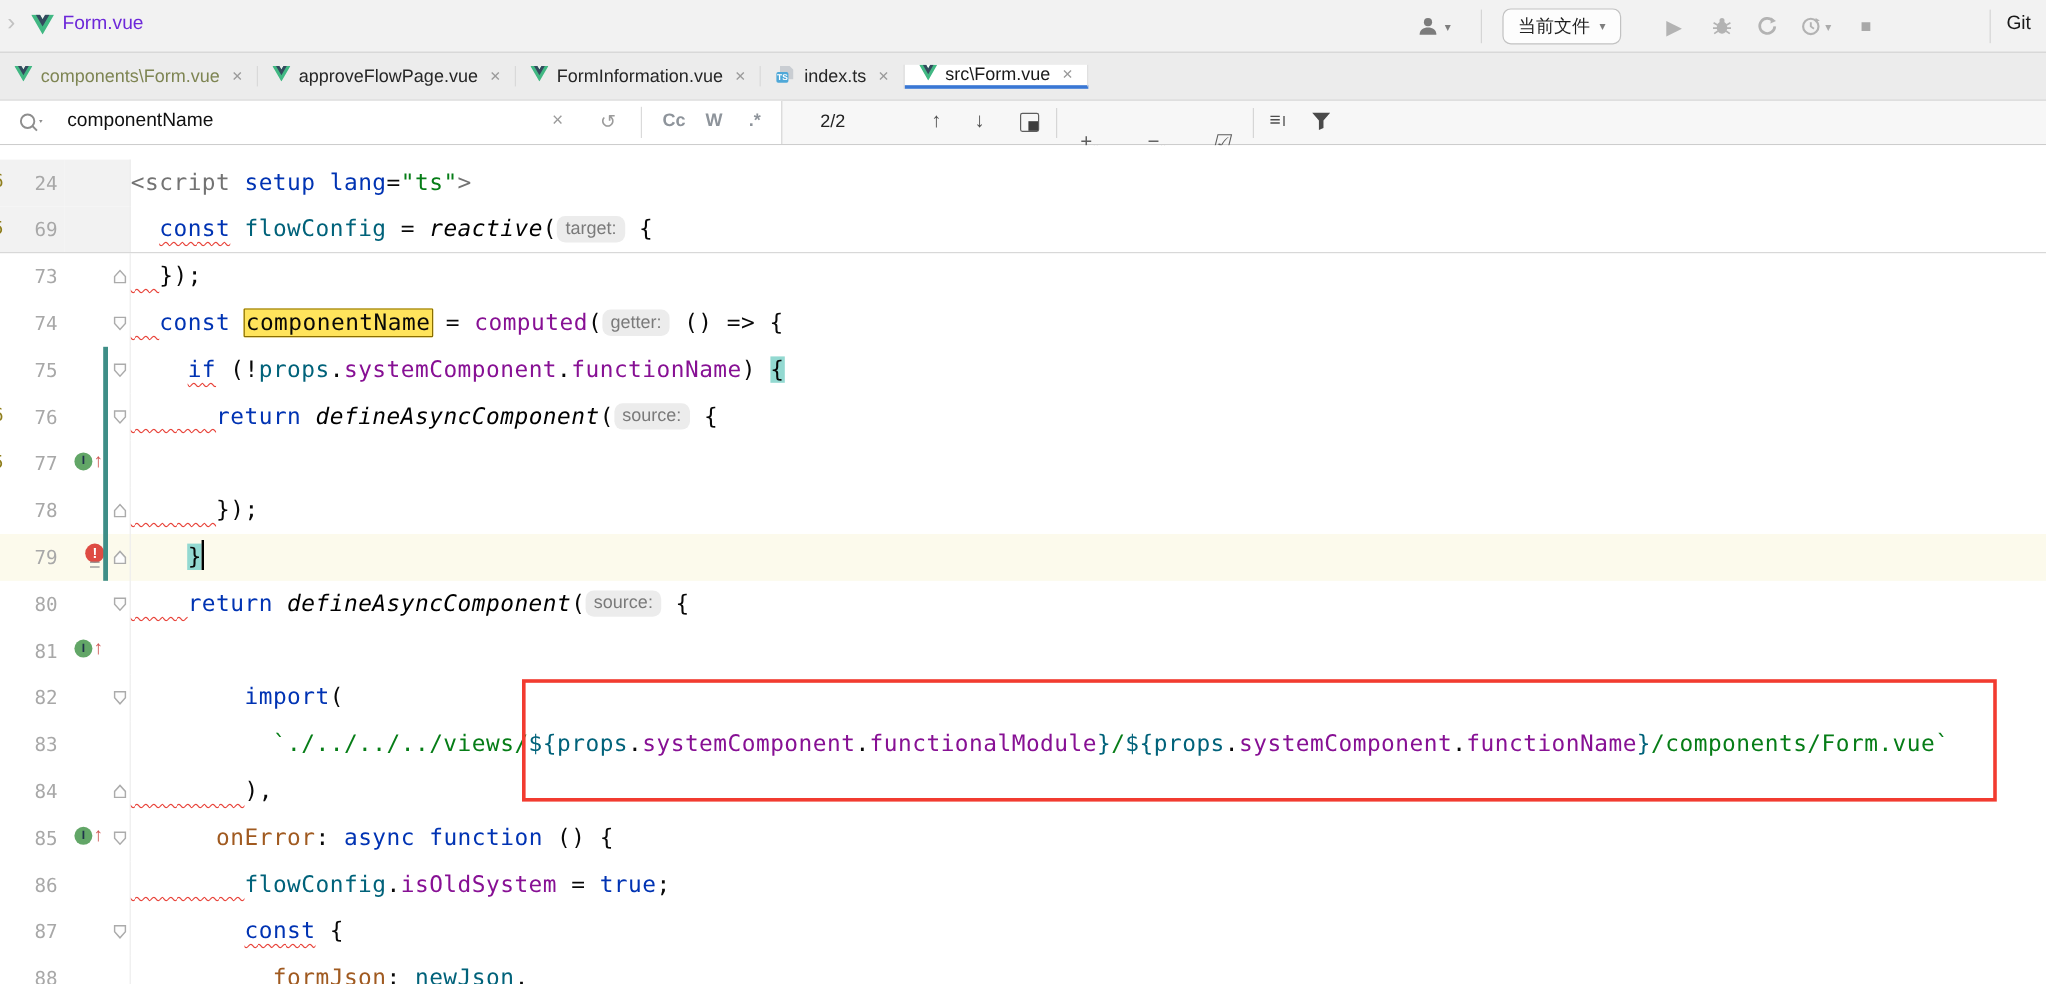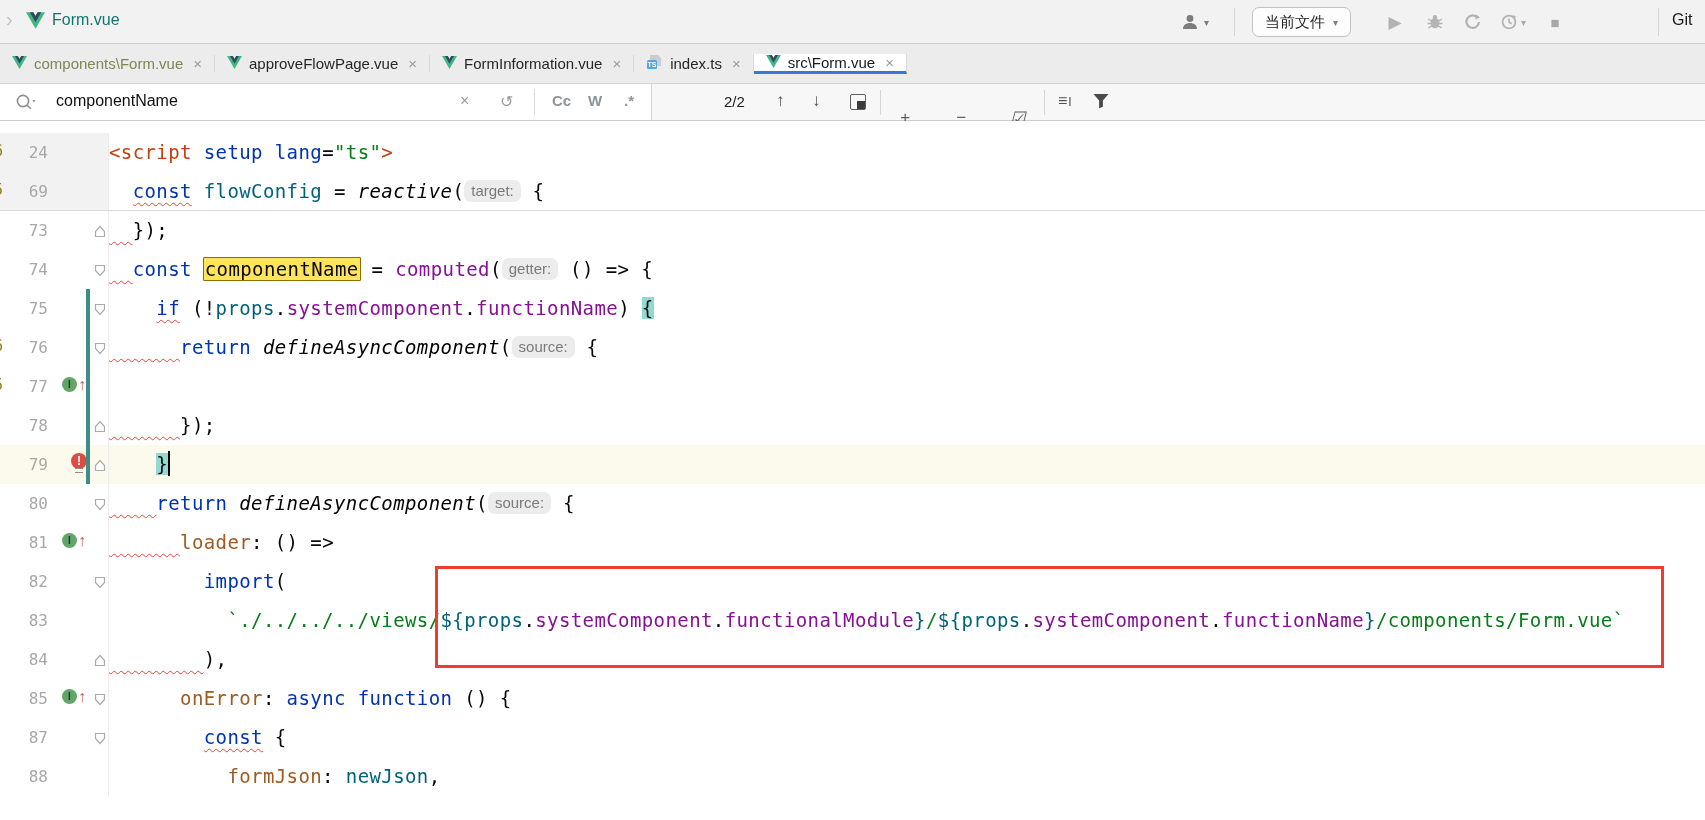--- a/index.html
+++ b/index.html
@@ -3,21 +3,21 @@
 <meta charset="utf-8">
 <style>
   * { margin:0; padding:0; box-sizing:border-box; }
   html,body { width:1705px; height:820px; overflow:hidden; background:#fff;
     font-family:"Liberation Sans", sans-serif; }
 
   
   .titlebar { position:relative; height:44px; background:#F2F2F2; border-bottom:1px solid #D1D1D1; }
   .crumb-chev { position:absolute; left:6px; top:8px; color:#C2C2C2; font-size:20px; }
   .vue-logo-main { position:absolute; left:26px; top:12px; }
-  .win-title { position:absolute; left:52px; top:11px; font-size:16px; color:#0f766e; }
+  .win-title { position:absolute; left:52px; top:11px; font-size:16px; color:#6d28d9; }
   .people { position:absolute; left:1180px; top:12px; }
   .caret { color:#7E7E7E; font-size:10px; }
   .tb-caret1 { position:absolute; left:1204px; top:17px; }
   .tb-sep { position:absolute; top:8px; width:1px; height:28px; background:#D5D5D5; }
   .runcfg { position:absolute; left:1252px; top:7px; height:30px; padding:0 12px; background:#FDFDFD;
     border:1px solid #C2C2C2; border-radius:7px; display:flex; align-items:center; gap:8px;
     font-size:15px; color:#1F1F1F; }
   .toolico { position:absolute; top:11px; width:22px; height:22px; display:flex; align-items:center;
     justify-content:center; color:#B3B3B3; font-size:17px; }
   .git-label { position:absolute; left:1672px; top:11px; font-size:16px; color:#1A1A1A; }
@@ -32,21 +32,21 @@
 
   
   .searchbar { position:relative; height:37px; background:#F7F7F7; border-bottom:1px solid #CDCDCD; }
   .search-field { position:absolute; left:0; top:0; width:652px; height:36px; background:#FFFFFF;
     border-right:1px solid #D4D4D4; }
   .mag { position:absolute; left:14px; top:8px; }
   .query { position:absolute; left:56px; top:8px; font-size:16px; color:#101010; }
   .sf-btn { position:absolute; top:8px; color:#9B9B9B; font-size:16px; }
   .sf-sep { position:absolute; left:534px; top:5px; width:1px; height:26px; background:#DADADA; }
   .tgl { position:absolute; top:8px; color:#8E949B; font-size:15px; font-weight:bold; }
-  .count { position:absolute; left:724px; top:9px; width:44px; text-align:left; font-size:15px; color:#222; }
+  .count { position:absolute; left:672px; top:9px; width:44px; text-align:center; font-size:15px; color:#222; }
   .nav-arrow { position:absolute; top:7px; font-size:17px; color:#4F4F4F; }
   .selall { position:absolute; left:850px; top:10px; width:16px; height:16px; border:1.6px solid #5E5E5E;
     border-radius:2px; }
   .selall::after { content:""; position:absolute; right:0; bottom:0; width:8px; height:8px; background:#3C3C3C; }
   .sb-sep { position:absolute; top:6px; width:1px; height:25px; background:#D6D6D6; }
   .subico { position:absolute; top:24px; color:#5E5E5E; font-size:17px;font-style:italic; }
   .subico sub { font-size:9px; color:#6E6E6E; }
   .lines-ico { position:absolute; left:1058px; top:8px; color:#4F4F4F; font-size:16px; letter-spacing:1px; }
   .funnel { position:absolute; left:1092px; top:8px; }
 
@@ -72,21 +72,21 @@
   .bulb { position:absolute; left:-38px; top:8px; width:16px; height:16px; border-radius:50%;
     background:#DE4B43; color:#fff; font-size:12px; font-weight:bold; text-align:center; line-height:16px;
     font-family:"Liberation Sans", sans-serif; letter-spacing:0; }
   .bulb::after { content:""; position:absolute; left:4px; bottom:-4px; width:8px; height:3px;
     border-top:1px solid #8E8E8E; border-bottom:1px solid #8E8E8E; }
   .caret-bar { display:inline-block; width:2px; height:25px; background:#000; vertical-align:-5px; }
 
   
   .k { color:#0033B3; } .v { color:#00627A; } .p { color:#871094; } .s { color:#067D17; }
   .key { color:#A05A20; } .it { color:#000; font-style:italic; } .fn { color:#871094; }
-  .tag { color:#c2410c; } .at { color:#0033B3; } .d { color:#080808; }
+  .tag { color:#737373; } .at { color:#0033B3; } .d { color:#080808; }
   .br { background:#93D9D1; }
   .find { background:#FFE45C; border:1.5px solid #8A6E00; border-radius:1px; padding:0 1px; margin:0 -1px; }
   .inlay { display:inline-block; background:#ECECEC; color:#7A7A7A; border-radius:7px;
     font-size:15px; letter-spacing:0; padding:1px 7px; line-height:20px; vertical-align:2px;
     font-family:"Liberation Sans", sans-serif; }
   .w { text-decoration:underline; text-decoration-style:wavy; text-decoration-color:#E8453C;
     text-decoration-thickness:1px; text-decoration-skip-ink:none; text-underline-offset:4px; }
 
   .vcs-bar { position:absolute; left:86px; top:168px; width:4px; height:195px; background:#3E8E87; }
   .red-rect { position:absolute; left:435px; top:445px; width:1229px; height:102px;
@@ -315,21 +315,20 @@
         <span class="code"><span class="d w">    </span><span class="k">return</span><span class="d"> </span><span class="it">defineAsyncComponent</span><span class="d">(</span><span class="inlay">source:</span><span class="d"> {</span></span>
       </div>
       <div class="row">
         <span class="ln">81</span>
         <span class="strip">
           <span class="impl">
             <span class="dot">I</span>
             <span class="arr">↑</span>
           </span>
         </span>
-        <span class="code"><span class="d w">      </span><span class="key">loader</span><span class="d">: () =&gt;</span></span>
       </div>
       <div class="row">
         <span class="ln">82</span>
         <span class="strip">
           <span class="fold"><svg width="12" height="13" viewBox="0 0 12 13">
               <path d="M1.5 1.5h9v5L6 11.5 1.5 6.5z" fill="#FDFDFD" stroke="#ABABAB" stroke-width="1.2"></path>
             </svg></span>
         </span>
         <span class="code"><span class="d">        </span><span class="k">import</span><span class="d">(</span></span>
       </div>
@@ -354,20 +353,25 @@
             <span class="dot">I</span>
             <span class="arr">↑</span>
           </span>
           <span class="fold"><svg width="12" height="13" viewBox="0 0 12 13">
               <path d="M1.5 1.5h9v5L6 11.5 1.5 6.5z" fill="#FDFDFD" stroke="#ABABAB" stroke-width="1.2"></path>
             </svg></span>
         </span>
         <span class="code"><span class="d">      </span><span class="key">onError</span><span class="d">: </span><span class="k">async</span><span class="d"> </span><span class="k">function</span><span class="d"> () {</span></span>
       </div>
       <div class="row">
+        <span class="ln">86</span>
+        <span class="strip"></span>
+        <span class="code"><span class="d w">        </span><span class="v">flowConfig</span><span class="d">.</span><span class="p">isOldSystem</span><span class="d"> = </span><span class="k">true</span><span class="d">;</span></span>
+      </div>
+      <div class="row">
         <span class="ln">87</span>
         <span class="strip">
           <span class="fold"><svg width="12" height="13" viewBox="0 0 12 13">
               <path d="M1.5 1.5h9v5L6 11.5 1.5 6.5z" fill="#FDFDFD" stroke="#ABABAB" stroke-width="1.2"></path>
             </svg></span>
         </span>
         <span class="code"><span class="d">        </span><span class="k w">const</span><span class="d"> {</span></span>
       </div>
       <div class="row">
         <span class="ln">88</span>

